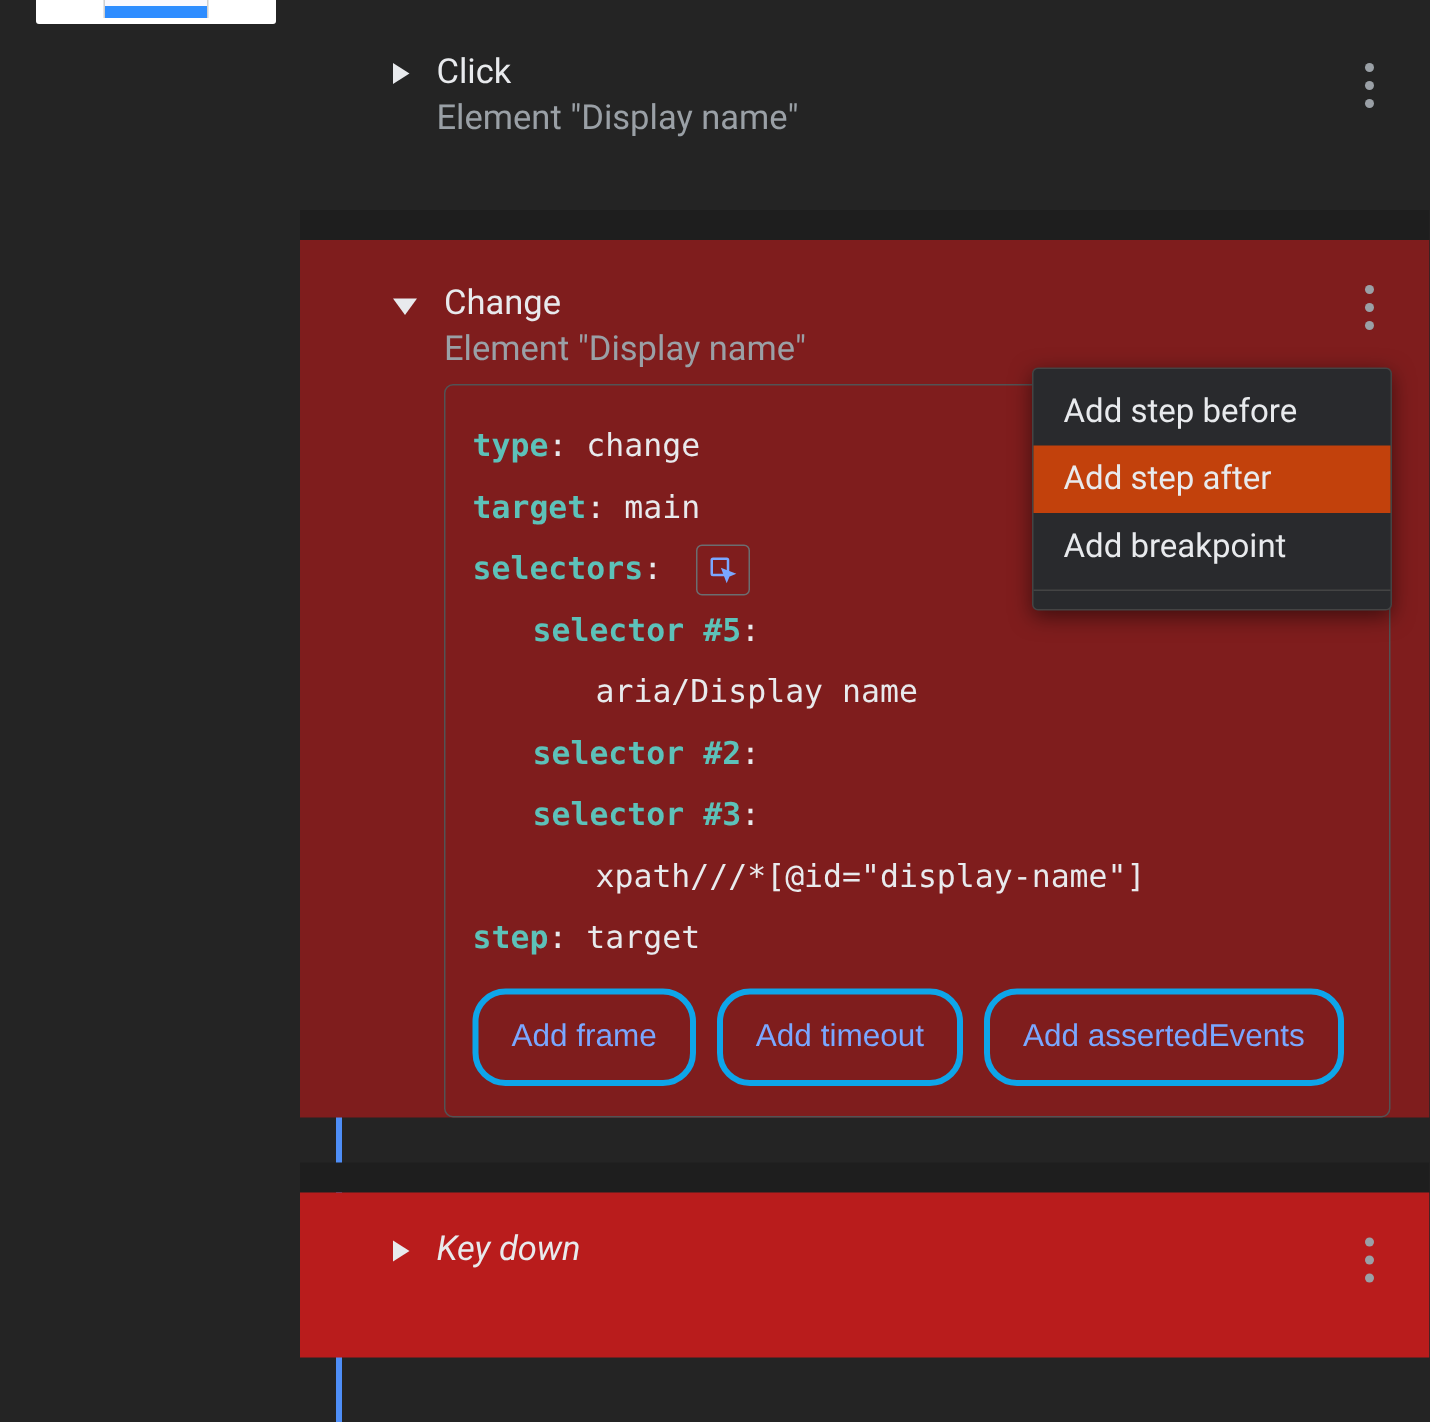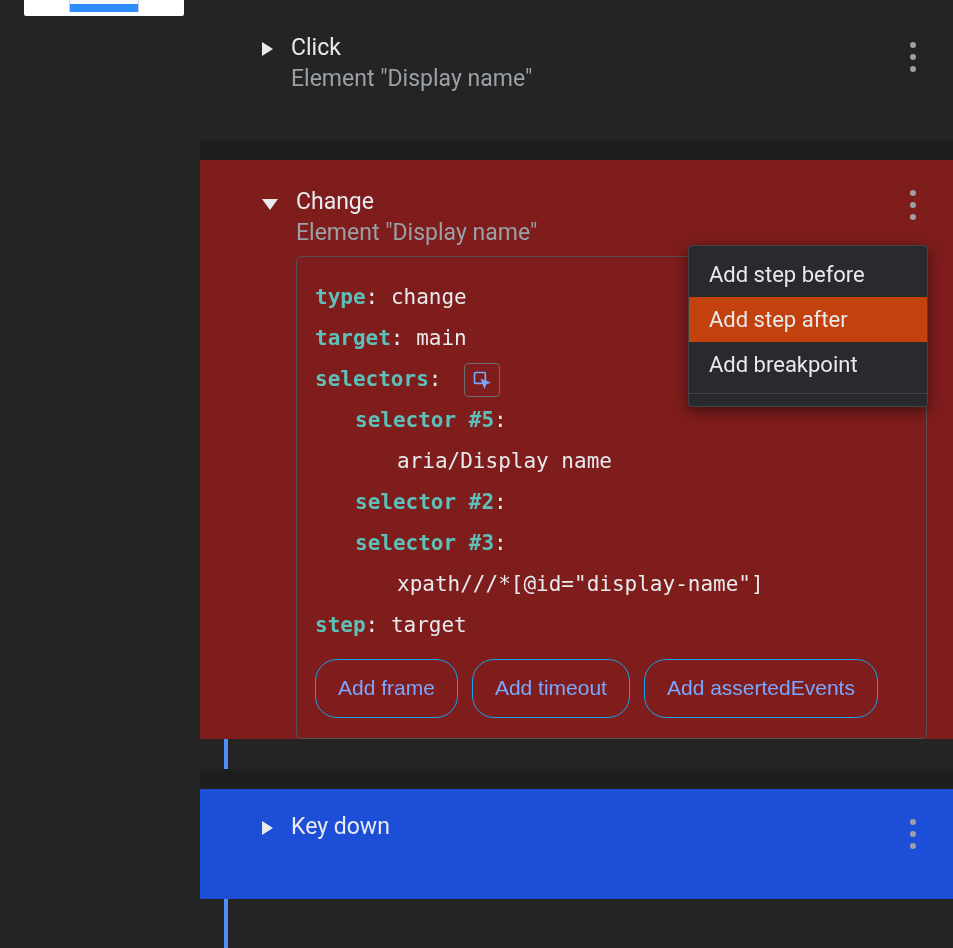--- a/index.html
+++ b/index.html
@@ -147,21 +147,21 @@
     border: 1px solid #6b6d70;
     border-radius: 4px;
     margin-left: 10px;
     vertical-align: middle;
     cursor: pointer;
   }
   .pick-btn svg { width:20px; height:20px; stroke:#7aa7ff; fill:none; stroke-width:2; }
 
   .chips { display:flex; flex-wrap:wrap; gap:14px; margin-top:14px; }
   .chip {
-    border: 1px solid #0ea5e9;
+    border: 4px solid #0ea5e9;
     border-radius: 22px;
     padding: 8px 22px;
     color: #7aa7ff;
     font-family: -apple-system, BlinkMacSystemFont, sans-serif;
     font-size: 21px;
     cursor: pointer;
   }
 
   .context-menu {
     position: absolute;
@@ -181,21 +181,21 @@
     font-size: 22px;
     color: #e8eaed;
     cursor: pointer;
   }
   .menu-item.hover { background: #c2410c; }
   .menu-divider { height:1px; background:#444; margin:6px 0; }
 
   
   #row-click { height: 140px; background:#242424; }
   #row-change { background:#7f1d1d; position:relative; }
-  #row-keydown { height: 110px; background:#1d4ed8; margin-top:0; }
+  #row-keydown { height: 110px; background:#b91c1c; margin-top:0;font-style:italic; }
   .gap-dark { height: 20px; background:#1e1e1e; }
 
 </style>
 </head>
 <body>
 
 <div class="sidebar">
   <div class="thumb">
     <div class="thumb-inner">
 

